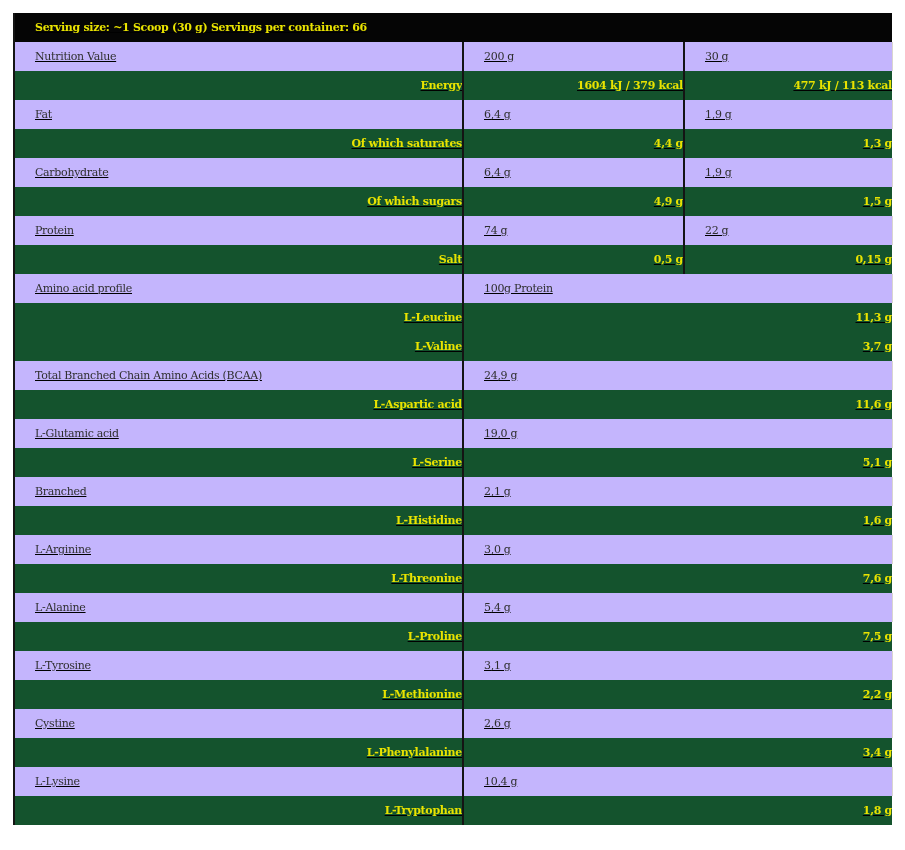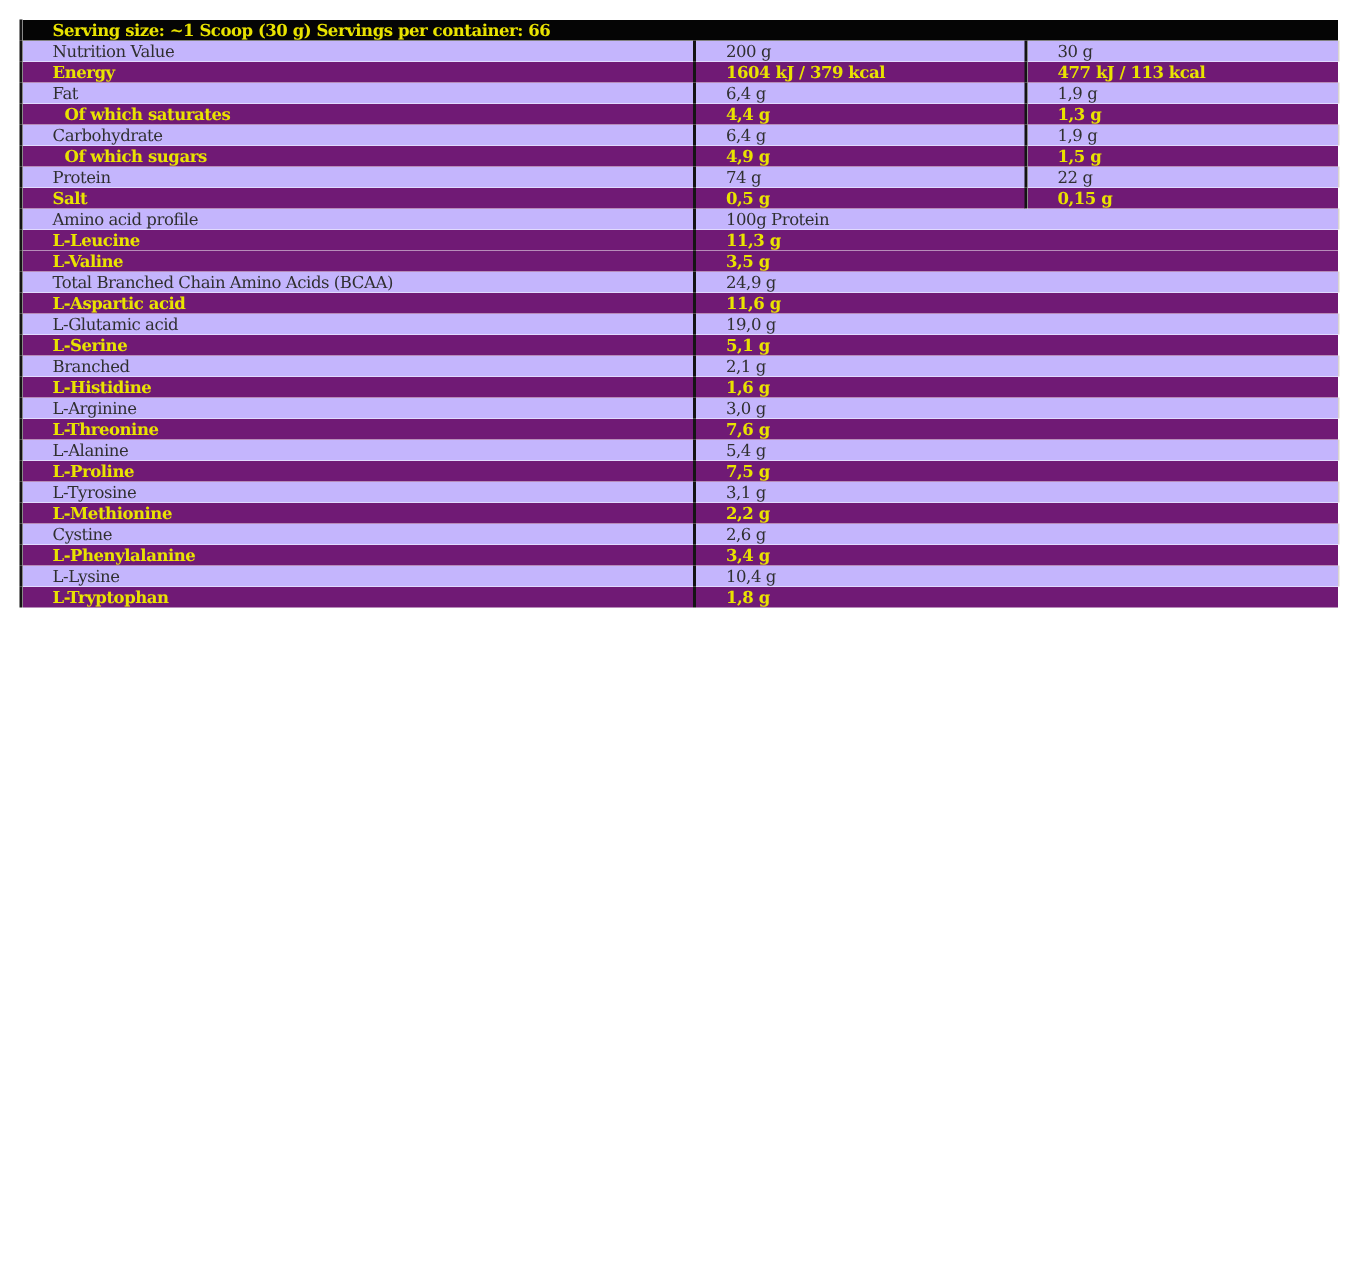--- a/index.html
+++ b/index.html
@@ -20,41 +20,43 @@
   table.nutrition {
     position: absolute;
     left: 13px;
     top: 13px;
     width: 878px;
     border-collapse: collapse;
     table-layout: fixed;
     border-left: 2px solid #141414;
   }
   table.nutrition tr {
-    height: 14px;
+    height: 29px;
+    text-decoration: underline;
   }
   table.nutrition td {
     font-size: 11px;
     letter-spacing: -0.3px;
     vertical-align: middle;
     padding: 0 0 0 20px;
     white-space: nowrap;
     overflow: hidden;
   }
   
   tr.hdr {
     background: #050505;
   }
   tr.hdr td {
     color: #e9e300;
     font-weight: 700;
   }
   
   tr.black {
-    background: #701a75;
+    background: #14532d;
+    text-align: right;
   }
   tr.black td {
     color: #e9e300;
     font-weight: 700;
   }
   tr.white {
     background: #c4b5fd;
   }
   tr.white td {
     color: #2f2f2f;
@@ -130,21 +132,21 @@
         <tr class="white">
           <td class="c-label">Amino acid profile</td>
           <td colspan="2" class="c-value">100g Protein</td>
         </tr>
         <tr class="black">
           <td class="c-label">L-Leucine</td>
           <td colspan="2" class="c-value">11,3 g</td>
         </tr>
         <tr class="black">
           <td class="c-label">L-Valine</td>
-          <td colspan="2" class="c-value">3,5 g</td>
+          <td colspan="2" class="c-value">3,7 g</td>
         </tr>
         <tr class="white">
           <td class="c-label">Total Branched Chain Amino Acids (BCAA)</td>
           <td colspan="2" class="c-value">24,9 g</td>
         </tr>
         <tr class="black">
           <td class="c-label">L-Aspartic acid</td>
           <td colspan="2" class="c-value">11,6 g</td>
         </tr>
         <tr class="white">

